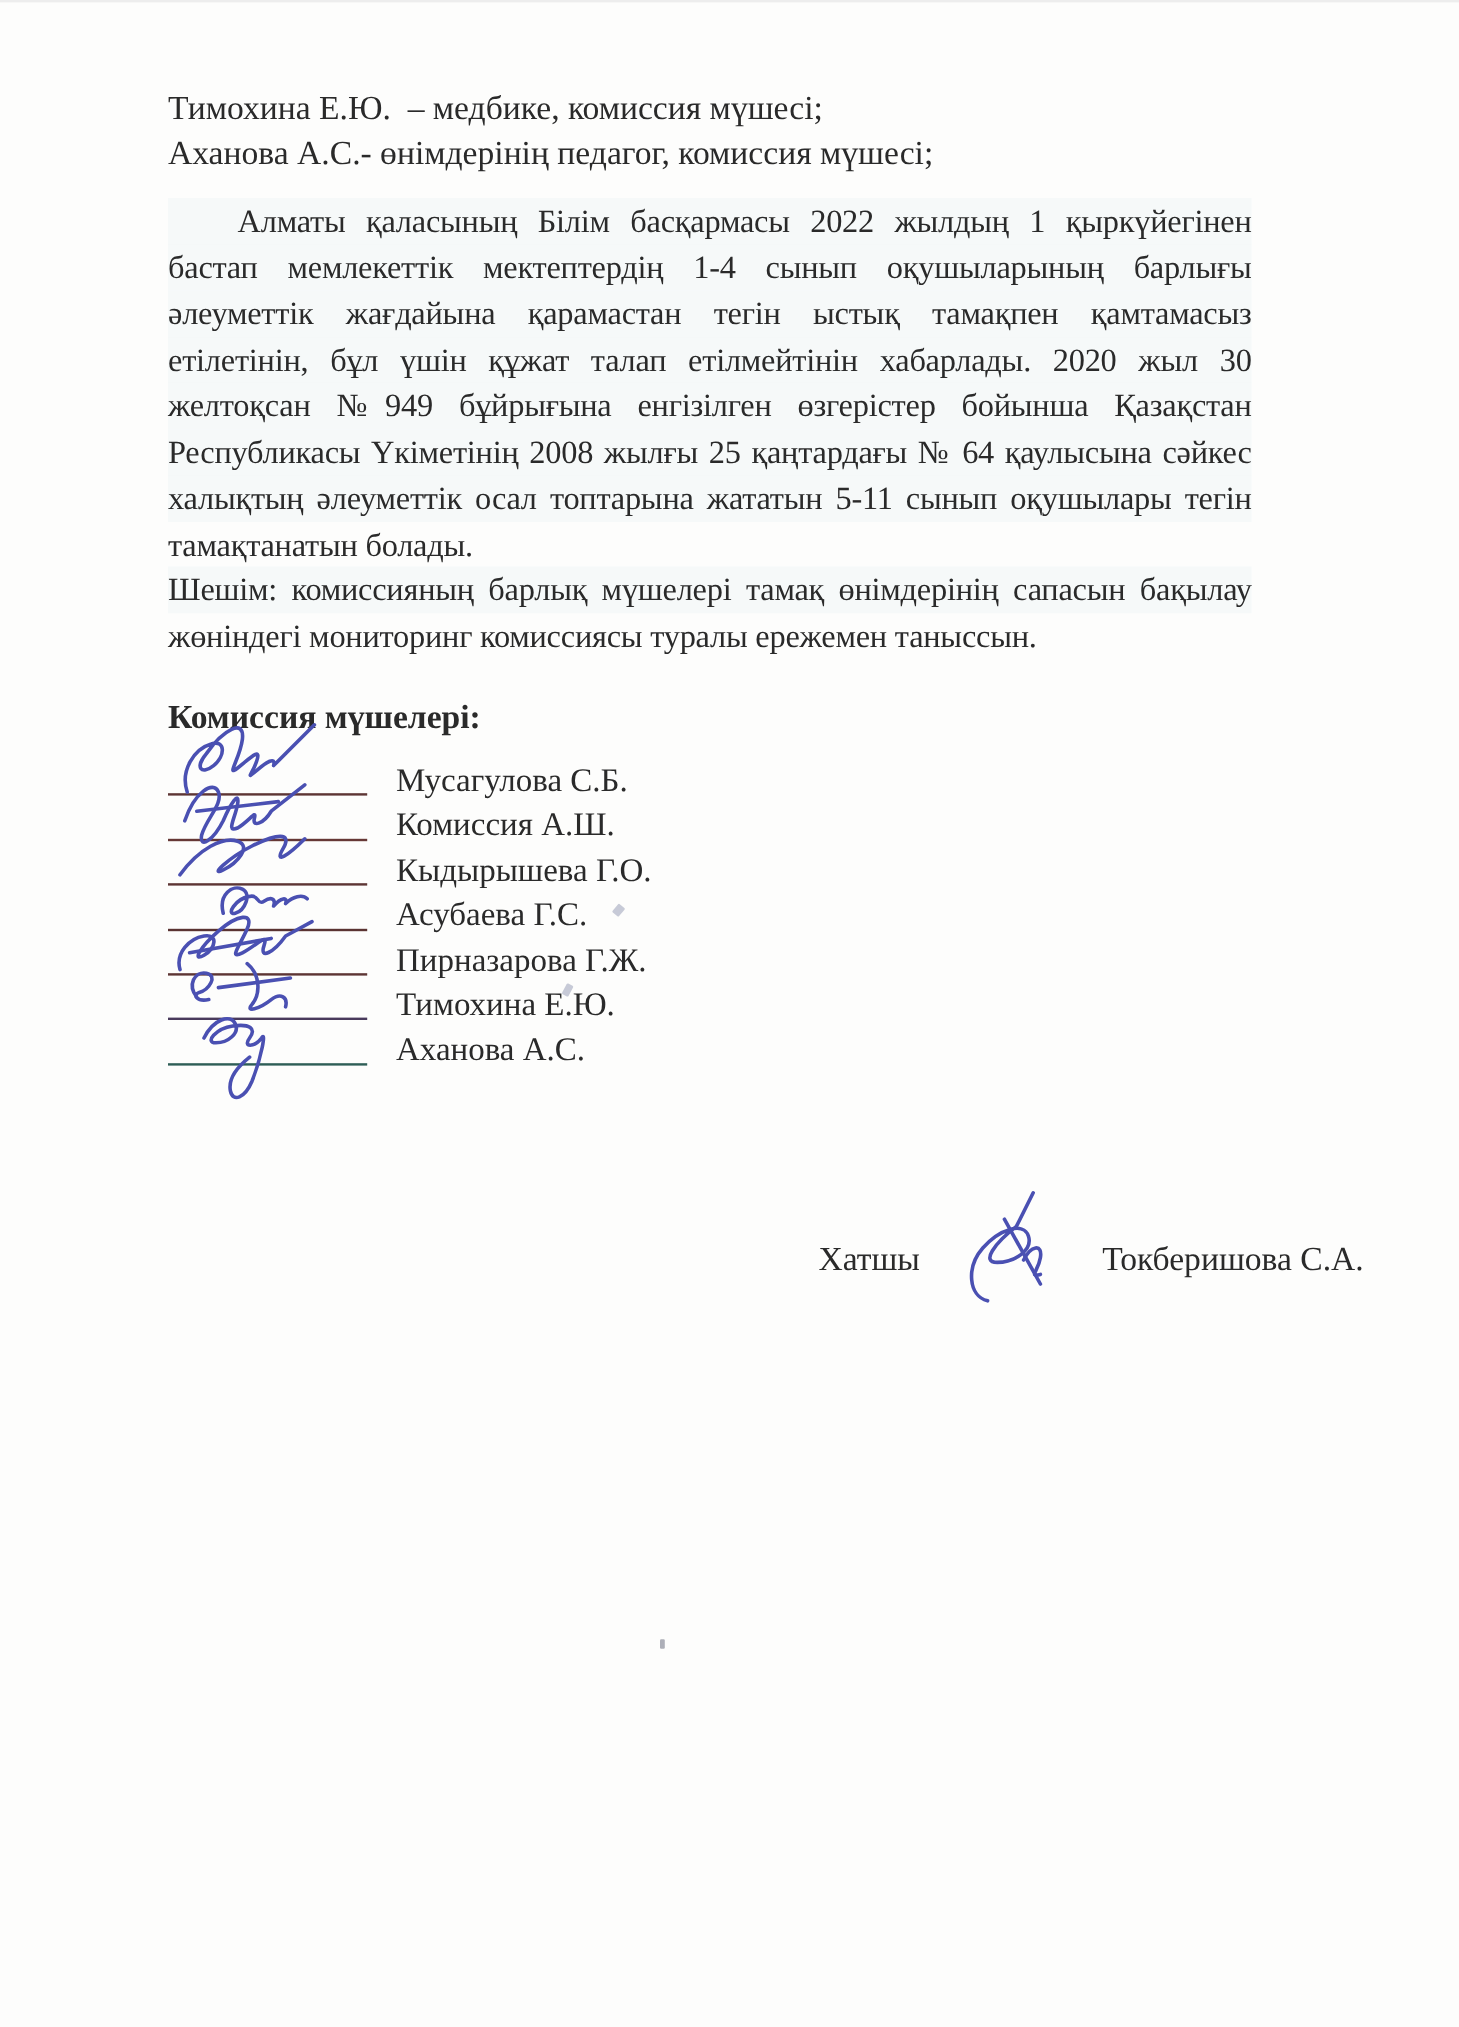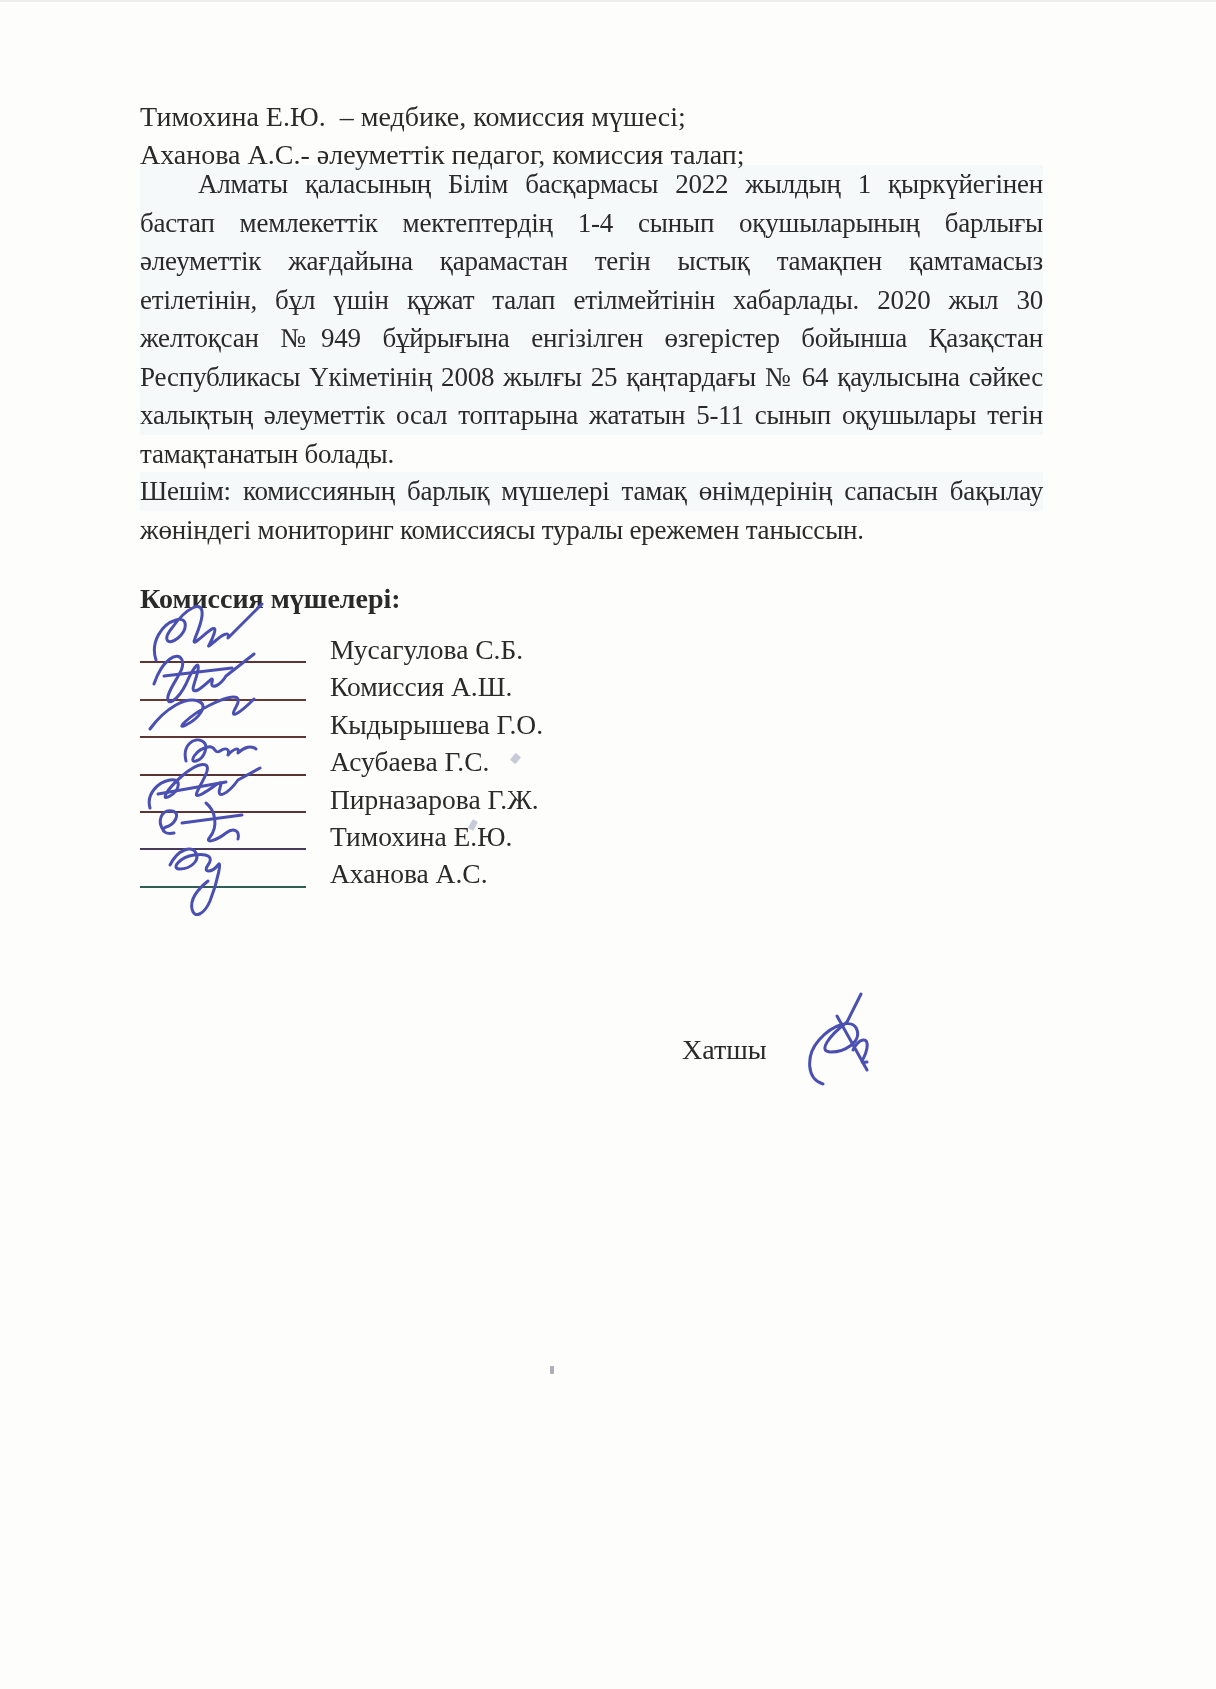--- a/index.html
+++ b/index.html
@@ -112,23 +112,23 @@
     stroke-width: 3;
     stroke-linecap: round;
     stroke-linejoin: round;
   }
 </style>
 </head>
 <body>
 
 <div class="page">
 
-  <div class="content" style="top:96px">
+  <div class="content" style="top:70px">
     <div class="hline">Тимохина Е.Ю.  – медбике, комиссия мүшесі;</div>
-    <div class="hline">Аханова А.С.- әлеуметтік педагог, комиссия талап;</div>
+    <div class="hline">Аханова А.С.- өнімдерінің педагог, комиссия мүшесі;</div>
   </div>
 
   <div class="content para" style="top:163px">
     <div class="jline indent">Алматы қаласының Білім басқармасы 2022 жылдың 1 қыркүйегінен</div>
     <div class="jline">бастап мемлекеттік мектептердің 1-4 сынып оқушыларының барлығы</div>
     <div class="jline">әлеуметтік жағдайына қарамастан тегін ыстық тамақпен қамтамасыз</div>
     <div class="jline">етілетінін, бұл үшін құжат талап етілмейтінін хабарлады. 2020 жыл 30</div>
     <div class="jline">желтоқсан №949 бұйрығына енгізілген өзгерістер бойынша Қазақстан</div>
     <div class="jline">Республикасы Үкіметінің 2008 жылғы 25 қаңтардағы № 64 қаулысына сәйкес</div>
     <div class="jline">халықтың әлеуметтік осал топтарына жататын 5-11 сынып оқушылары тегін</div>
@@ -231,19 +231,20 @@
     <span>Хатшы</span>
     <span class="sec-sig">
       <svg width="100" height="120" viewBox="0 0 100 120">
         <g stroke="#4a50b2">
             <path class="ink" d="M28,100 C12,96 10,72 24,56 C38,40 58,34 62,46 C66,58 50,68 36,68 C22,68 34,52 52,38 L66,10"></path>
             <path class="ink" d="M42,32 L72,86"></path>
             <path class="ink" d="M58,66 C64,54 74,52 72,64 C70,76 62,80 72,78"></path>
           </g>
       </svg>
     </span>
+    <span>Токберишова С.А.</span>
   </div>
 
   <div class="speck s1"></div>
   <div class="speck s2"></div>
   <div class="speck s3"></div>
 
 </div>
 
 </body></html>

